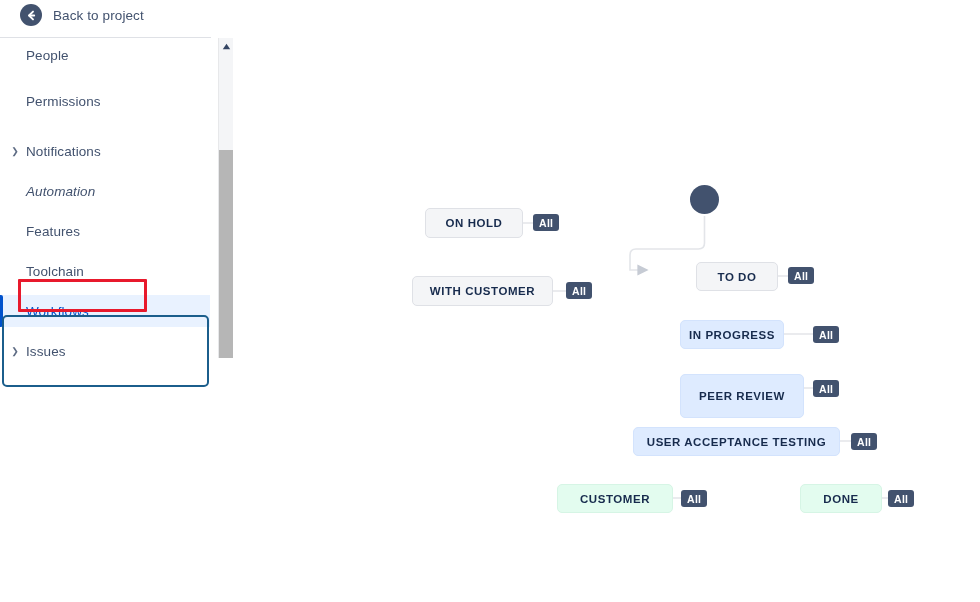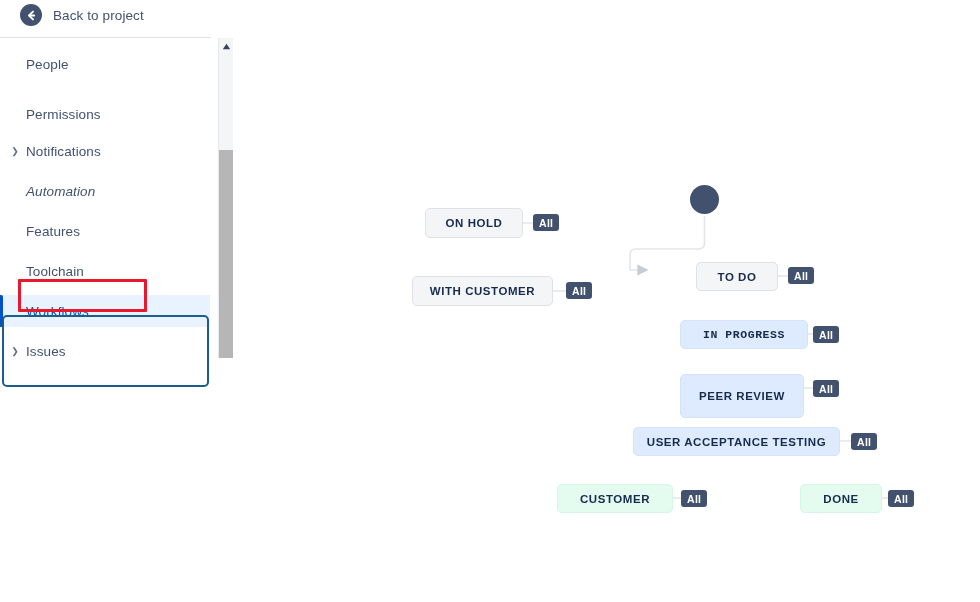--- a/index.html
+++ b/index.html
@@ -188,24 +188,24 @@
           <path d="M4.4 6.5 H9.2" stroke="#ffffff" stroke-width="1.9" stroke-linecap="round"></path>
         </svg>
       </span>
       <span id="back-label">Back to project</span>
     </div>
     <div id="header-divider"></div>
   </div>
 
   <div id="sidebar">
     <div id="nav-list">
-        <div class="nav-item" style="top: 10px;">
+        <div class="nav-item" style="top: 1px;">
           <span class="nav-label">People</span>
         </div>
-        <div class="nav-item" style="top: 60px; padding-left: 28px;">
+        <div class="nav-item" style="top: 47px; padding-left: 28px;">
           <span class="nav-label">Permissions</span>
         </div>
         <div class="nav-item" style="top: 97px;">
           <span class="nav-caret" style="font-size: 9px;">❯</span>
           <span class="nav-label">Notifications</span>
         </div>
         <div class="nav-item" style="top: 137px; font-style: italic;">
           <span class="nav-label">Automation</span>
         </div>
         <div class="nav-item" style="top: 177px;">
@@ -261,21 +261,21 @@
         <path d="M448,498 L406,498" marker-end="url(#ah)"></path>
         <path d="M655,498 L615,498" marker-end="url(#ah)"></path>
       </g>
     </svg>
 
     <div id="start-node"></div>
     <div id="node-layer">
         <div class="node todo-st" style="left: 150px; top: 208px; width: 98px; height: 30px;">ON HOLD</div>
         <div class="node todo-st" style="left: 137px; top: 276px; width: 141px; height: 30px;">WITH CUSTOMER</div>
         <div class="node todo-st" style="left: 421px; top: 262px; width: 82px; height: 29px;">TO DO</div>
-        <div class="node prog-st" style="left: 405px; top: 320px; width: 128px; height: 29px; font-family: Liberation Mono, monospace;">IN PROGRESS</div>
+        <div class="node prog-st" style="left: 405px; top: 320px; width: 104px; height: 29px;">IN PROGRESS</div>
         <div class="node prog-st" style="left: 405px; top: 374px; width: 124px; height: 44px;">PEER REVIEW</div>
         <div class="node prog-st" style="left: 358px; top: 427px; width: 207px; height: 29px;">USER ACCEPTANCE TESTING</div>
         <div class="node done-st" style="left: 282px; top: 484px; width: 116px; height: 29px;">CUSTOMER</div>
         <div class="node done-st" style="left: 525px; top: 484px; width: 82px; height: 29px;">DONE</div>
       </div>
     <div id="badge-layer">
         <div class="badge" style="left: 300px; top: 214px;">All</div>
         <div class="badge" style="left: 333px; top: 282px;">All</div>
         <div class="badge" style="left: 555px; top: 267px;">All</div>
         <div class="badge" style="left: 580px; top: 326px;">All</div>

